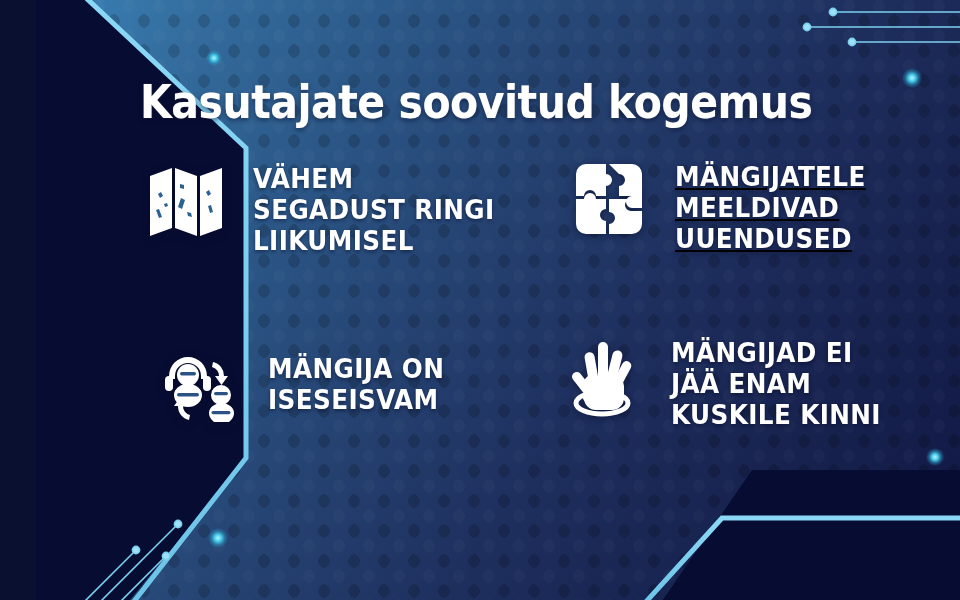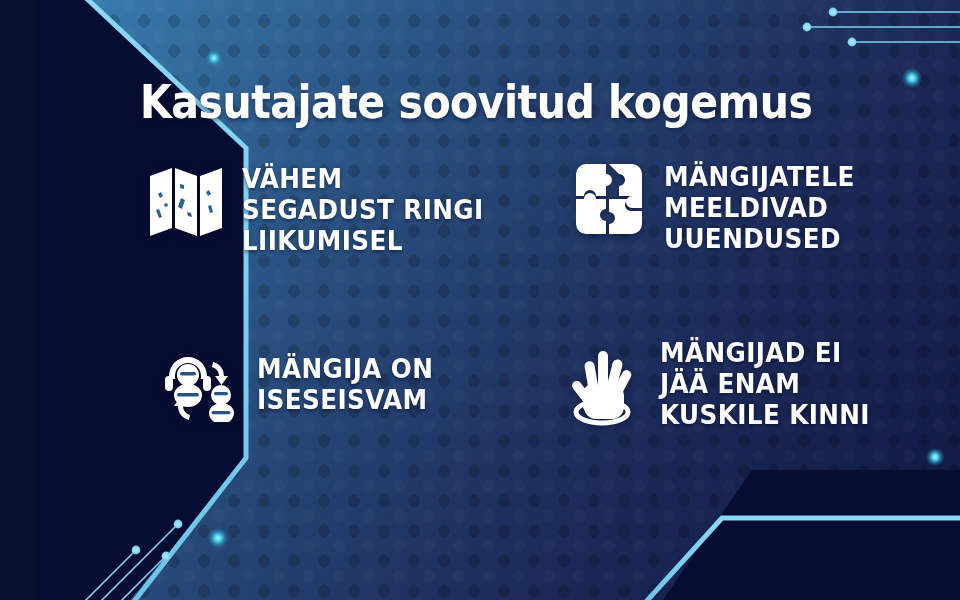--- a/index.html
+++ b/index.html
@@ -104,21 +104,21 @@
     white-space: nowrap;
     transform: scaleX(0.97);
     transform-origin: left center;
   }
 
   
   .item {
     position: absolute;
     display: flex;
     align-items: flex-start;
-    gap: 18px;
+    gap: 29px;
   }
   .item .ico {
     flex: 0 0 auto;
     width: 72px;
     height: 72px;
     display: block;
     filter: drop-shadow(0 2px 4px rgba(3,8,35,0.5));
   }
   .item .txt {
     font-family: "DejaVu Sans", "Liberation Sans", sans-serif;
@@ -129,23 +129,23 @@
     letter-spacing: 0.4px;
     text-transform: uppercase;
     text-shadow: 0 2px 4px rgba(4,10,40,0.5);
     transform: scaleX(0.95);
     transform-origin: left top;
     white-space: pre-line;
     padding-top: 2px;
   }
 
   #item-0 { left: 112px; top: 162px; }
-  #item-1 { left: 536px; top: 160px; }
+  #item-1 { left: 536px; top: 160px; text-decoration: underline; }
   #item-2 { left: 127px; top: 352px; }
-  #item-3 { left: 526px; top: 336px; align-items: flex-end; }
+  #item-3 { left: 526px; top: 336px; }
 
   #item-0 .ico { width: 76px; height: 80px; }
   #item-1 .ico { width: 74px; height: 78px; }
   #item-2 .ico { width: 76px; height: 70px; }
   #item-3 .ico { width: 80px; height: 86px; }
 </style>
 </head>
 <body>
 
 <div id="slide">

